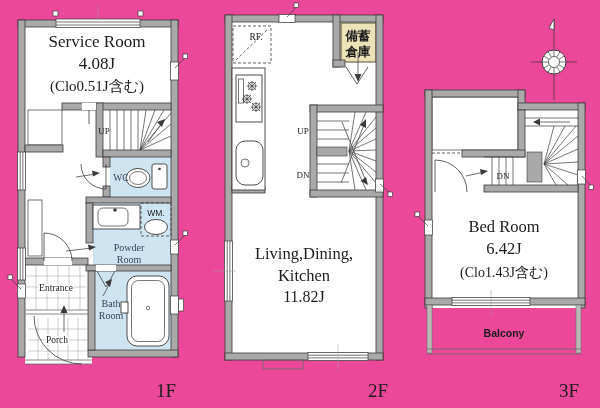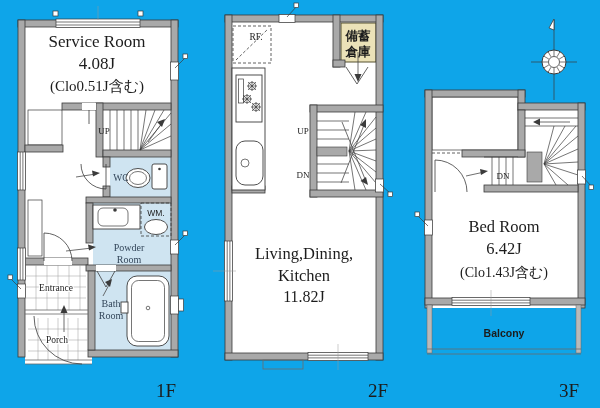--- a/index.html
+++ b/index.html
@@ -1,16 +1,16 @@
 <!DOCTYPE html>
 <html><head>
 <meta charset="utf-8">
 <style>
   html,body{margin:0;padding:0;background:#ffffff;}
-  #stage{position:relative;width:600px;height:408px;background:#0ea5e9;overflow:hidden;}
+  #stage{position:relative;width:600px;height:408px;background:#ec4899;overflow:hidden;}
   svg{display:block;}
   .wall{fill:#a9a9a9;stroke:#3b3b3b;stroke-width:.8;}
   .bar{fill:#a9a9a9;stroke:#3b3b3b;stroke-width:.6;}
   .base{fill:#ffffff;stroke:none;}
   .open{fill:#ffffff;stroke:#3b3b3b;stroke-width:.7;}
   .fix{fill:#ffffff;stroke:#3b3b3b;stroke-width:.9;}
   .ln{fill:none;stroke:#3b3b3b;stroke-width:.8;}
   .ln7{fill:none;stroke:#3b3b3b;stroke-width:.7;}
   .thin{fill:none;stroke:#9a9a9a;stroke-width:.5;}
   .mid{fill:none;stroke:#6b6b6b;stroke-width:.8;}

